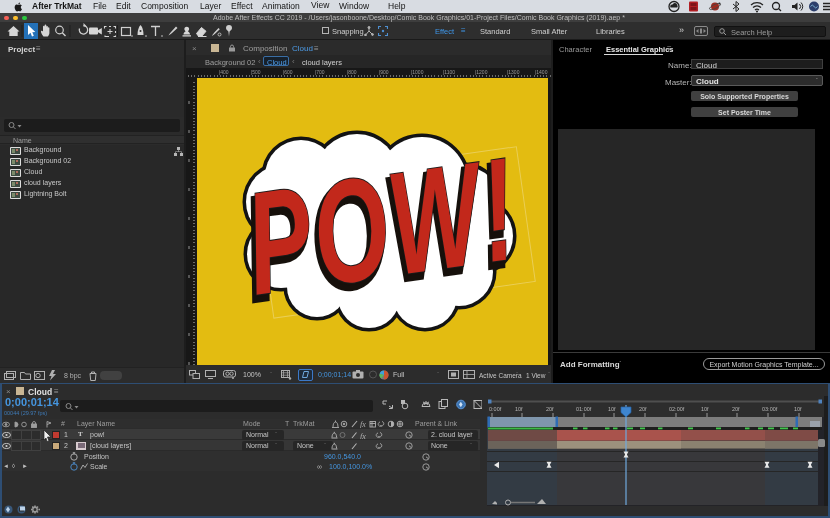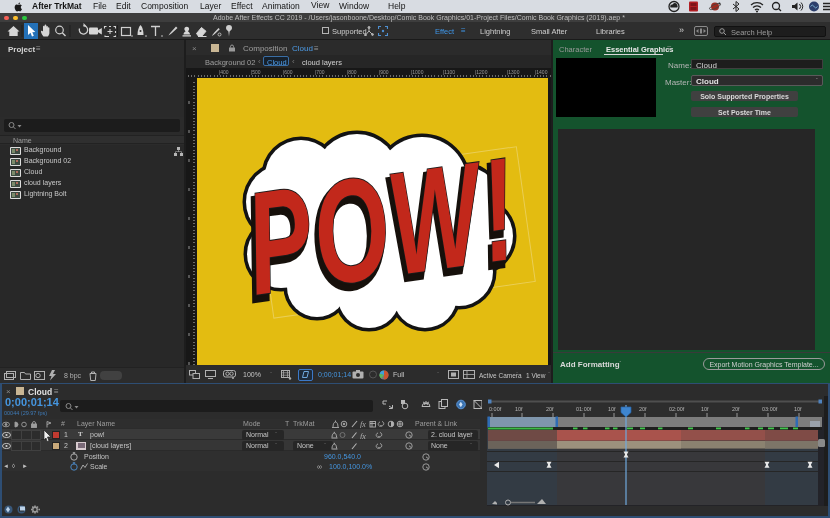--- a/index.html
+++ b/index.html
@@ -107,39 +107,39 @@
 
     <path d="M196.5,11.5 l5,-6 l4.5,3.8 l-4.5,5.2 h-2.8 z M198,14.5 h8.5" fill="#d6d6d6" stroke="#d6d6d6" stroke-width="1"></path>
 
     <path d="M212,13.5 c1,-1 1.3,-2 2.3,-3 l4.2,-4.5 l1.3,1.3 l-4.5,4.2 c-1,1 -2,1.3 -3,2.3 z" fill="#cfcfcf"></path>
     <circle cx="219.5" cy="12.5" r="1.5" fill="none" stroke="#cfcfcf" stroke-width="0.8"></circle>
 
     <path d="M229,3 a3,3 0 0 1 3,3 c0,1.8 -1.6,2.6 -2.4,3.4 l-0.6,5 l-0.6,-5 c-0.8,-0.8 -2.4,-1.6 -2.4,-3.4 a3,3 0 0 1 3,-3 z" fill="#cfcfcf"></path>
   </svg>
 
   <span class="ab" style="left:322px;top:5px;width:7px;height:7px;border:1px solid #b5b5b5;background:#2e2e2e;"></span>
-  <span class="ab tx" style="left:332px;top:4.5px;font-size:7.5px;">Supported</span>
+  <span class="ab tx" style="left:332px;top:4.5px;font-size:7.5px;">Snapping</span>
   <svg class="ab" style="left:364px;top:4px;" width="10" height="10" viewBox="0 0 10 10">
       <g stroke="#b5b5b5" fill="none" stroke-width="1">
         <path d="M2,8.5 L5,5 L8,8 M5,5 V2"></path>
         <circle cx="5" cy="1.5" r="1" fill="#b5b5b5"></circle>
         <circle cx="1.5" cy="9" r="0.9" fill="#b5b5b5"></circle>
         <circle cx="8.5" cy="8.5" r="0.9" fill="#b5b5b5"></circle>
       </g>
     </svg>
   <svg class="ab" style="left:378px;top:4px;" width="10" height="10" viewBox="0 0 10 10">
       <g stroke="#4e8fd0" fill="none" stroke-width="1.2">
         <path d="M0.5,3 V0.5 H3 M7,0.5 H9.5 V3 M9.5,7 V9.5 H7 M3,9.5 H0.5 V7"></path>
       </g>
       <circle cx="5" cy="5" r="1.2" fill="#4e8fd0"></circle>
     </svg>
 
   <span class="ab tx" style="left:435px;top:5px;font-size:7.5px;color:#3f96e8;">Effect</span>
   <span class="ab tx" style="left:461px;top:4px;font-size:8px;color:#3f96e8;">≡</span>
-  <span class="ab tx" style="left:480px;top:5px;font-size:7.5px;">Lightning</span>
+  <span class="ab tx" style="left:480px;top:5px;font-size:7.5px;">Standard</span>
   <span class="ab tx" style="left:531px;top:5px;font-size:7.5px;">Small After</span>
   <span class="ab tx" style="left:596px;top:5px;font-size:7.5px;">Libraries</span>
   <span class="ab tx" style="left:644px;top:5px;font-size:7.5px;margin-top:40px;">Learn</span>
   <span class="ab tx" style="left:679px;top:3px;font-size:9px;">»</span>
 
   <span class="ab" style="left:694px;top:4px;width:14px;height:10px;border:1px solid #8a8a8a;border-radius:2px;"></span>
   <svg class="ab" style="left:696px;top:6px;" width="10" height="6" viewBox="0 0 10 6">
       <path d="M0,3 l2.5,-2 v4 z M10,3 l-2.5,-2 v4 z" fill="#8a8a8a"></path>
       <rect x="4" y="0.5" width="2" height="5" fill="#8a8a8a"></rect>
     </svg>
@@ -371,21 +371,21 @@
         <rect x="0.5" y="0.5" width="11" height="8" fill="none" stroke="#b0b0b0" stroke-width="1"></rect>
         <path d="M4,0.5 v8 M0.5,4.5 h11" stroke="#b0b0b0" stroke-width="0.8"></path>
       </svg>
     <span class="ab tx" style="left:293px;top:5.5px;font-size:6.5px;color:#c6c6c6;">Active Camera</span>
     <span class="ab tx" style="left:330px;top:4.5px;font-size:6px;color:#999;">ˋ</span>
     <span class="ab tx" style="left:340px;top:5.5px;font-size:6.5px;color:#c6c6c6;">1 View</span>
     <span class="ab tx" style="left:362px;top:4.5px;font-size:6px;color:#999;">ˋ</span>
   </div>
 </div>
 
-<div class="ab" id="right" style="left:553px;top:40px;width:277px;height:343px;background:#14532d;">
+<div class="ab" id="right" style="left:553px;top:40px;width:277px;height:343px;background:#000000;">
   <span class="ab tx" style="left:6px;top:4.5px;font-size:7.5px;color:#9a9a9a;">Character</span>
   <span class="ab tx" style="left:53px;top:4.5px;font-size:7.5px;font-weight:bold;color:#e8e8e8;">Essential Graphics</span>
   <div class="ab" style="left:51px;top:13.5px;width:59px;height:1.5px;background:#d8d8d8;"></div>
   <span class="ab tx" style="left:114px;top:4px;font-size:8px;color:#9a9a9a;">≡</span>
 
   <div class="ab" style="left:3px;top:18px;width:100px;height:59px;background:#000;"></div>
 
   <span class="ab tx" style="left:115px;top:21px;font-size:8px;color:#b5b5b5;">Name:</span>
   <div class="ab" style="left:138px;top:19px;width:132px;height:10px;background:#1d1d1d;border:1px solid #3f3f3f;">
     <span class="ab tx" style="left:4px;top:0.5px;font-size:8px;color:#d6d6d6;">Cloud</span>

